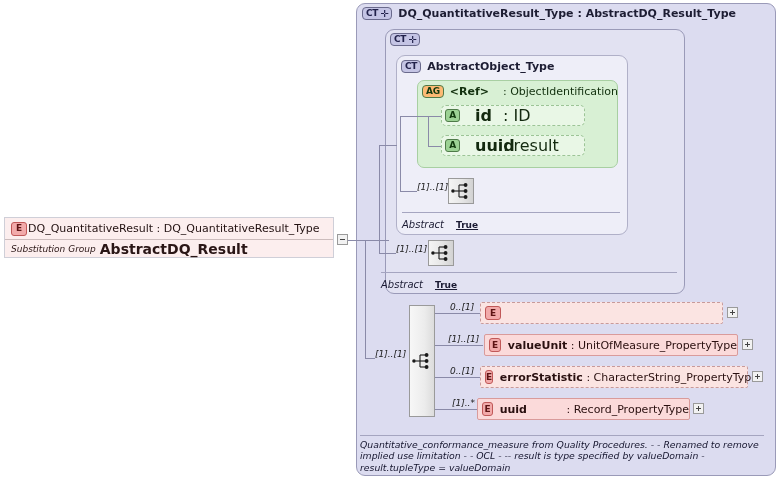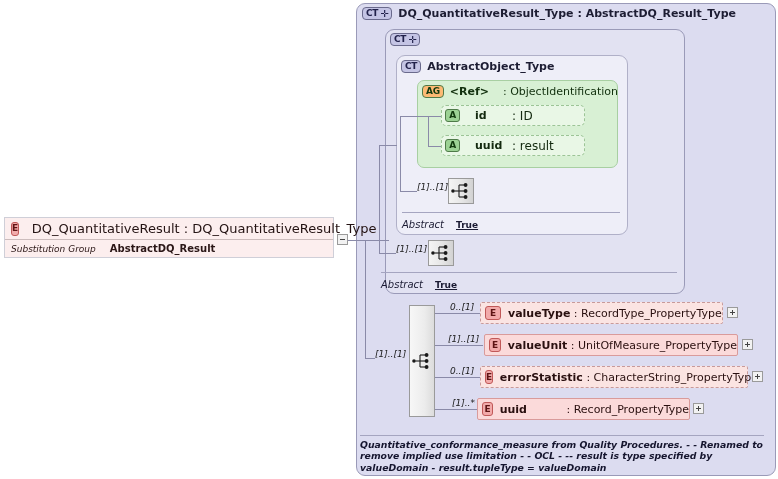--- a/index.html
+++ b/index.html
@@ -98,26 +98,26 @@
   .a-badge {
     background: #9cd294;
     border: 1px solid #4e7a48;
     color: #123a0e;
     width: 15px; height: 13px;
     padding: 0;
     font-size: 9px;
     border-radius: 3px;
   }
   .attr-name {
-    font-size: 11px; font-weight: bold; color: #13290f;
+    font-size: 16px; font-weight: bold; color: #13290f;
     margin-left: 6px; white-space: nowrap; padding-left: 9px;
   }
   .attr-type {
-    font-size: 12px; color: #13290f;
-    position: absolute; left: 70px; white-space: nowrap;
+    font-size: 16px; color: #13290f;
+    position: absolute; left: 61px; white-space: nowrap;
   }
 
   
   .el-box {
     background: #fbdada;
     border: 1px solid #d99b9b;
     display: flex;
     align-items: center;
     padding-left: 4px;
     box-sizing: border-box;
@@ -149,28 +149,28 @@
     box-sizing: border-box;
   }
   .root-el-head {
     display: flex;
     align-items: center;
     padding-left: 6px;
     height: 21px;
     border-bottom: 1px solid #ccbcbc;
   }
   .root-el-head .t {
-    font-size: 13px; color: #231212; margin-left: 13px; white-space: nowrap;
+    font-size: 11px; color: #231212; margin-left: 1px; white-space: nowrap;
   }
   .root-el-sub {
     display: flex; align-items: center; height: 17px; padding-left: 6px;
     font-size: 9px; color: #2a1616; white-space: nowrap;
   }
   .root-el-sub .k { font-style: italic; }
-  .root-el-sub .v { font-weight: bold; margin-left: 14px; font-size: 10px; }
+  .root-el-sub .v { font-weight: bold; margin-left: 4px; font-size: 14px; }
 
   
   .seq {
     background: linear-gradient(to right,#f4f4f4 0%, #e6e6e6 55%, #d2d2d2 100%);
     border: 1px solid #9a9a9a;
     display: flex;
     align-items: center;
     justify-content: center;
     box-sizing: border-box;
   }
@@ -365,23 +365,20 @@
   <div class="line-h abs" style="left:435px; top:313px; width:48px; height:1px;"></div>
   <div class="line-h abs" style="left:435px; top:345px; width:48px; height:1px;"></div>
   <div class="line-h abs" style="left:435px; top:377px; width:48px; height:1px;"></div>
   <div class="line-h abs" style="left:435px; top:409px; width:48px; height:1px;"></div>
 
   <div class="card" style="left:450px; top:302px;">0..[1]</div>
   <div class="abs el-box optional" style="left:480px; top:302px; width:243px; height:22px;">
     <span class="badge e-badge">
       <span>E</span>
     </span>
-    <span class="el-label">
-      <b>valueType</b>&nbsp;:&nbsp;<span>RecordType_PropertyType</span>
-    </span>
   </div>
   <div class="expander plus" style="left:727px; top:307px;"></div>
 
   <div class="card" style="left:448px; top:334px;">[1]..[1]</div>
   <div class="abs el-box" style="left:484px; top:334px; width:254px; height:22px;">
     <span class="badge e-badge">
       <span>E</span>
     </span>
     <span class="el-label">
       <b>valueUnit</b>&nbsp;:&nbsp;<span>UnitOfMeasure_PropertyType</span>
@@ -405,21 +402,21 @@
     <span class="badge e-badge">
       <span>E</span>
     </span>
     <span class="el-label">
       <b>uuid</b>
       <span style="display:inline-block;width:36px"></span><span>: Record_PropertyType</span>
     </span>
   </div>
   <div class="expander plus" style="left:693px; top:403px;"></div>
 
-  <div class="annot" style="left:360px; top:435px; width:404px; height:38px;font-weight:bold;">
+  <div class="annot" style="left:360px; top:435px; width:404px; height:38px;">
     <span>Quantitative_conformance_measure from Quality Procedures.  -  - Renamed to remove implied use limitation -  - OCL - -- result is type specified by valueDomain - result.tupleType = valueDomain</span>
   </div>
 
   <div class="abs root-el" style="left:4px; top:217px; width:330px; height:41px;">
     <div class="root-el-head">
       <span class="badge e-badge">
         <span>E</span>
       </span>
       <span class="t">DQ_QuantitativeResult : DQ_QuantitativeResult_Type</span>
     </div>

